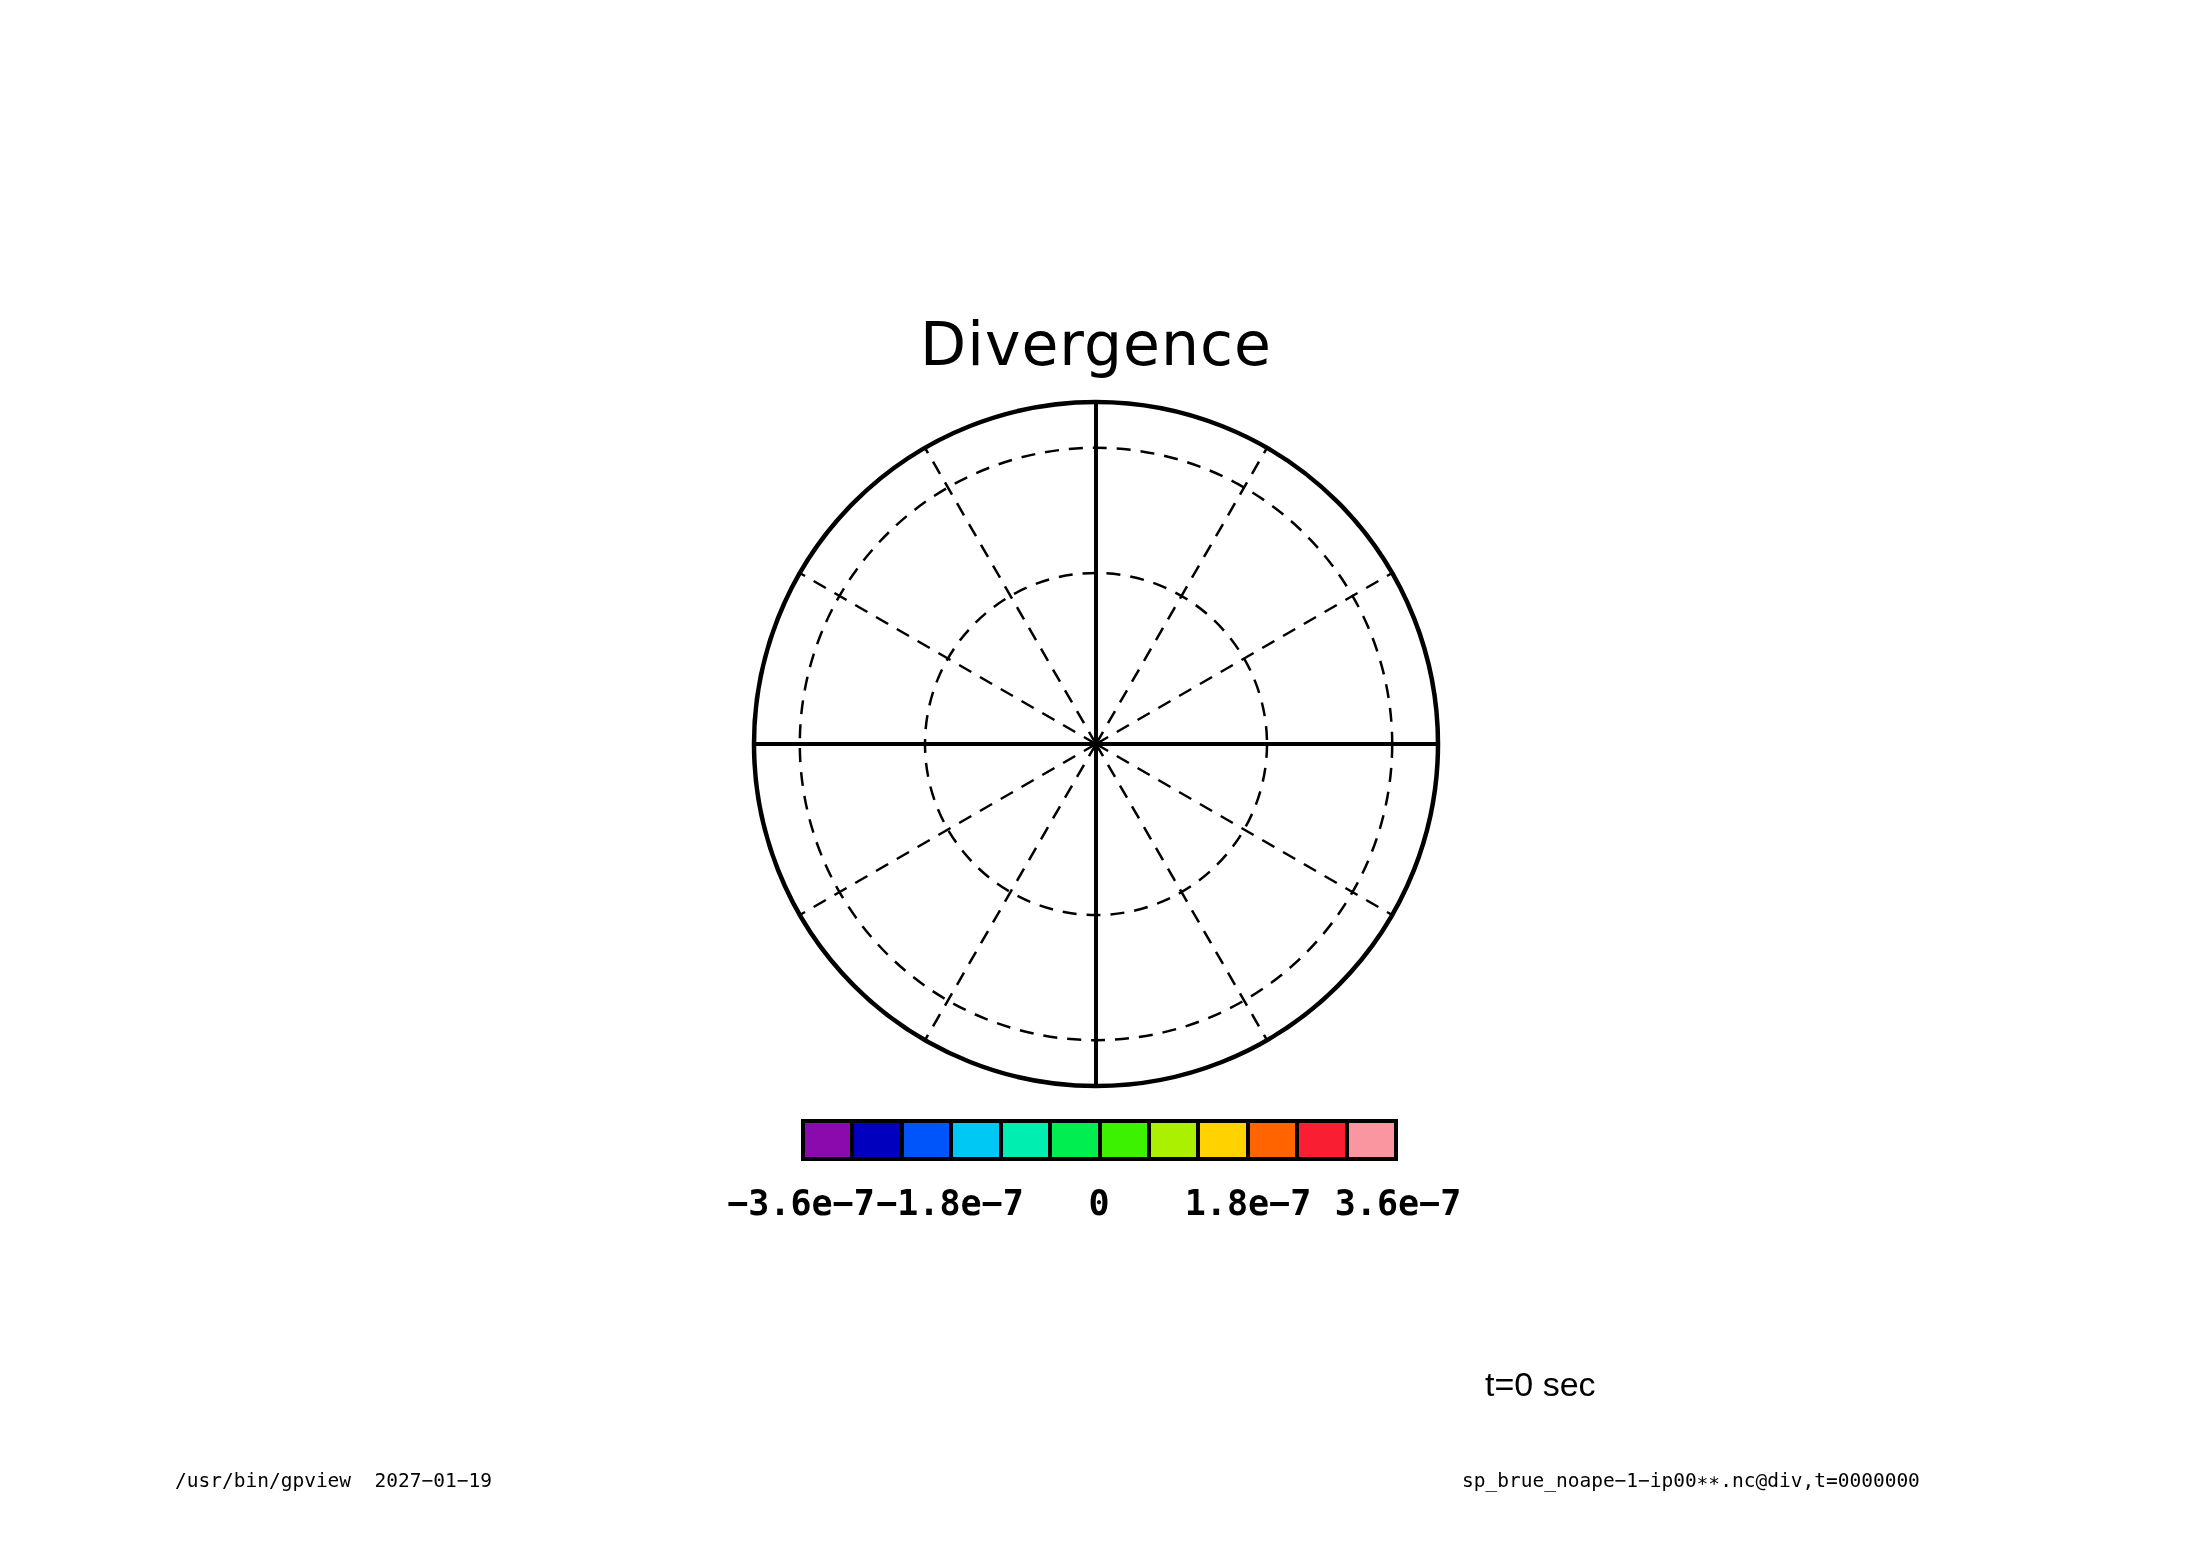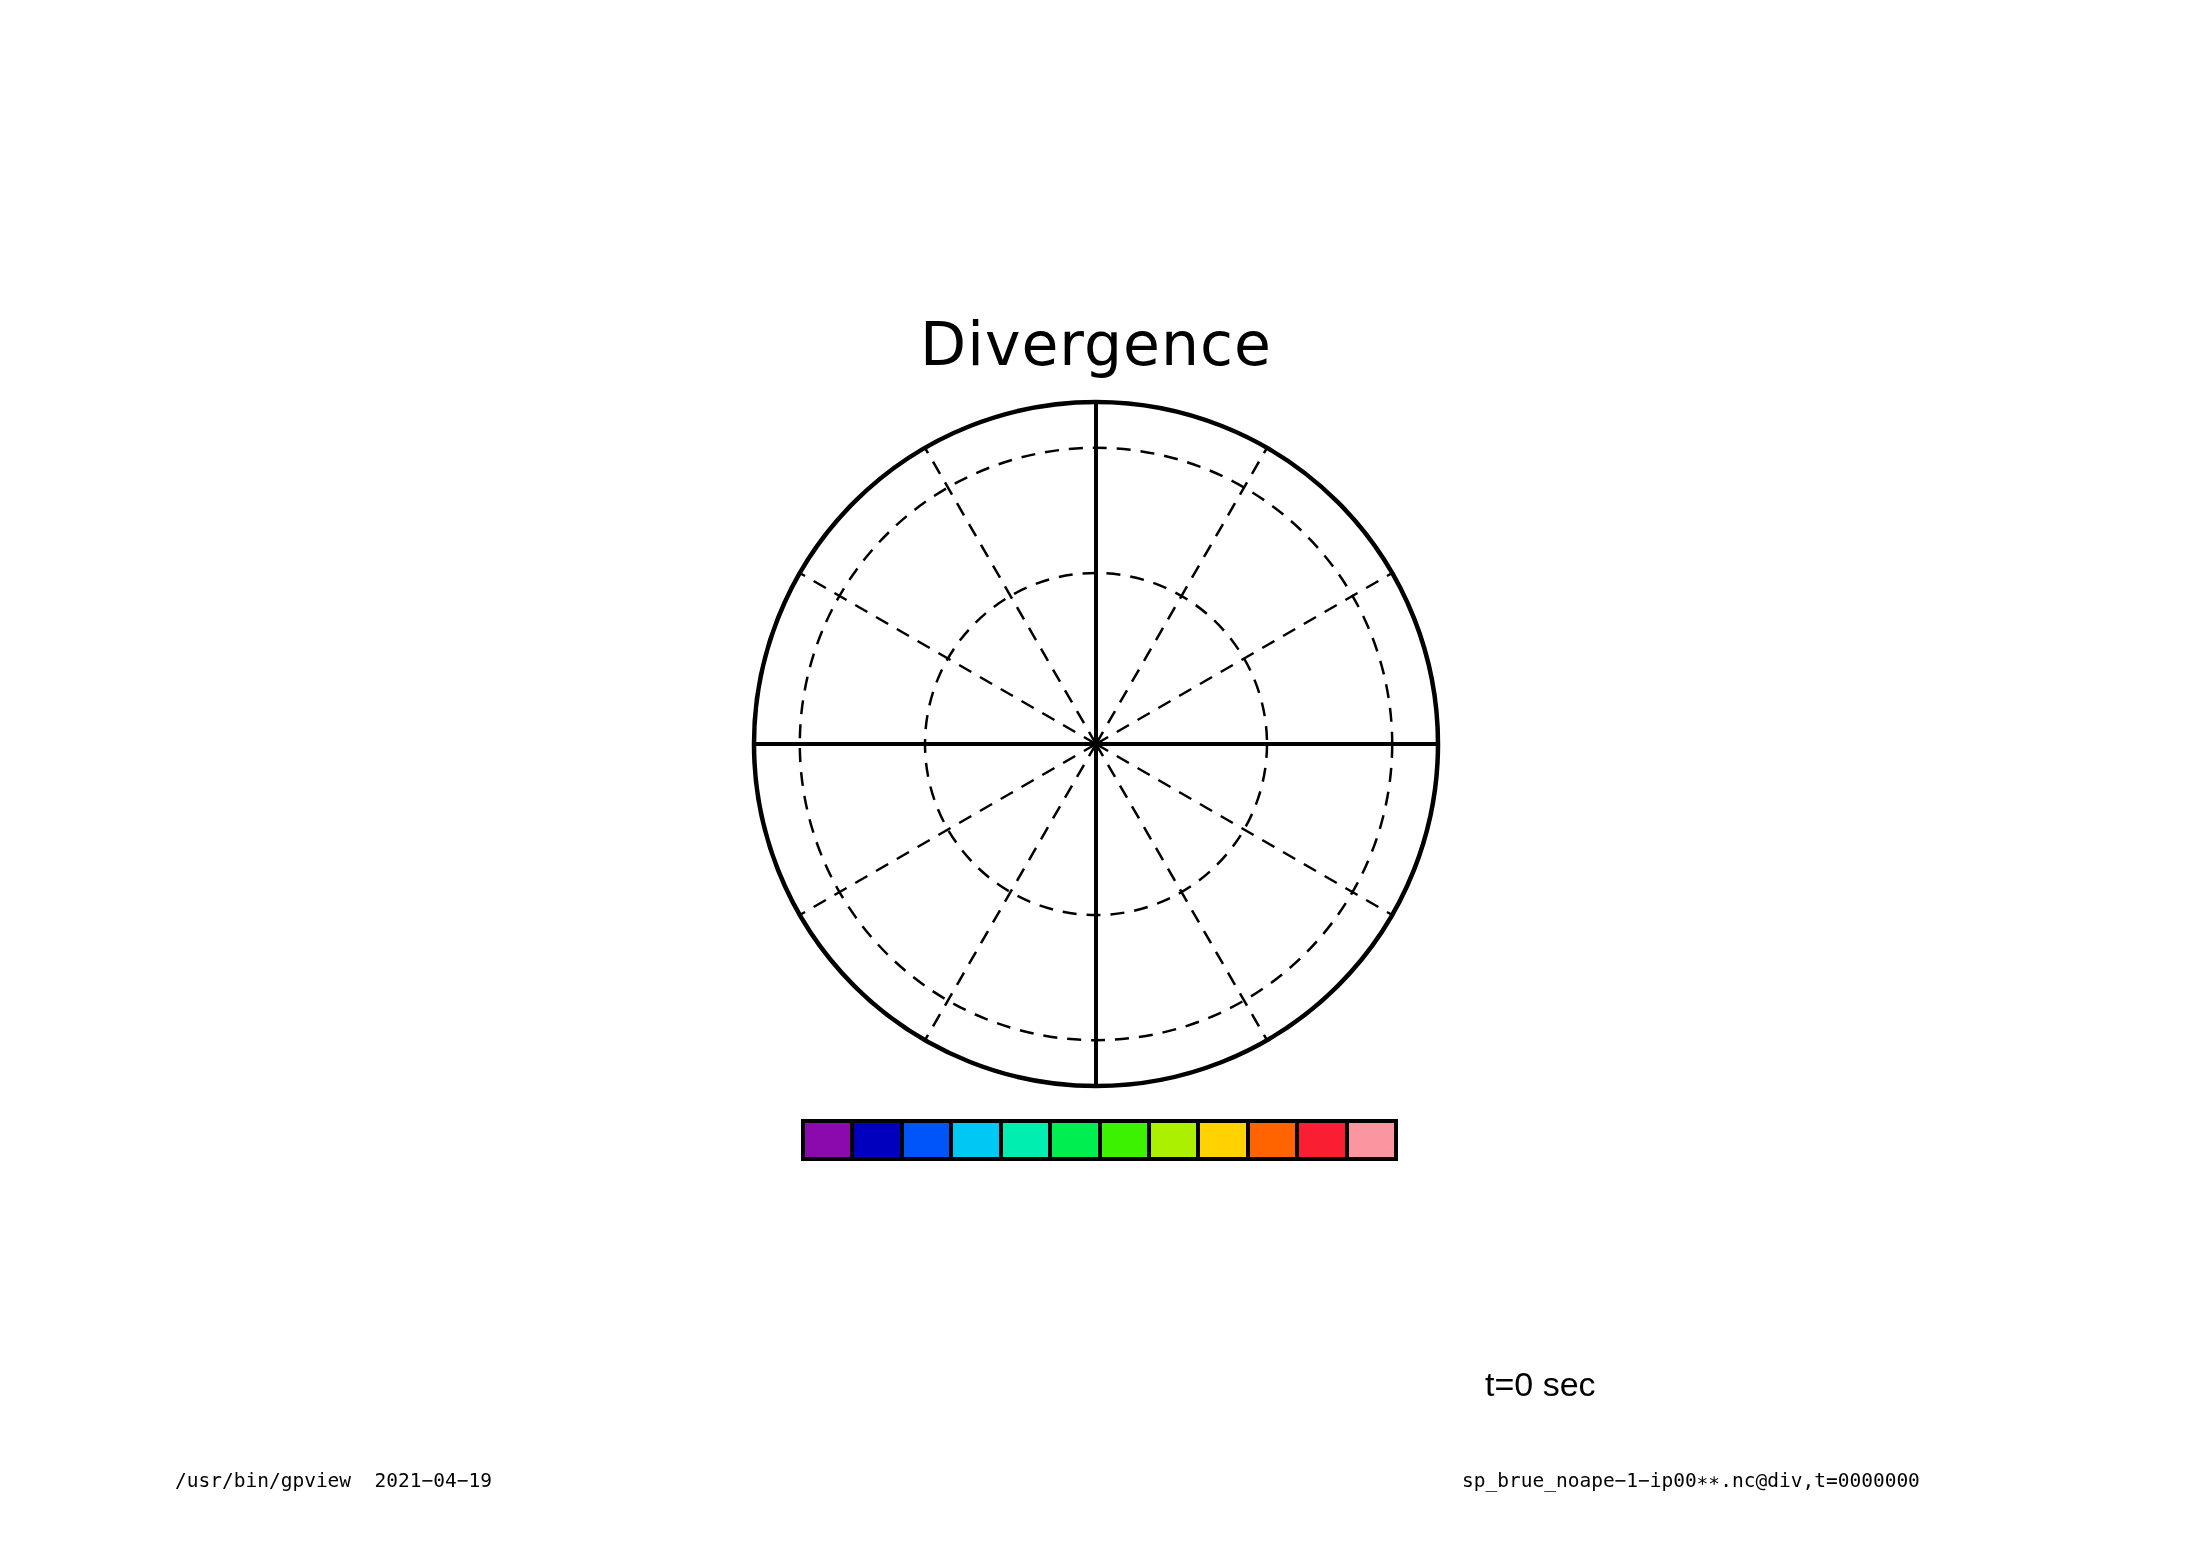--- a/index.html
+++ b/index.html
@@ -119,20 +119,27 @@
       <div class="cbar-cell" style="background: rgb(0, 239, 176);"></div>
       <div class="cbar-cell" style="background: rgb(0, 238, 80);"></div>
       <div class="cbar-cell" style="background: rgb(60, 242, 0);"></div>
       <div class="cbar-cell" style="background: rgb(171, 240, 0);"></div>
       <div class="cbar-cell" style="background: rgb(255, 210, 0);"></div>
       <div class="cbar-cell" style="background: rgb(255, 100, 0);"></div>
       <div class="cbar-cell" style="background: rgb(250, 30, 50);"></div>
       <div class="cbar-cell" style="background: rgb(250, 150, 160);"></div>
     </div>
 
+  <div id="colorbar-labels">
+    <span class="cbar-tick-label">−3.6e−7</span>
+    <span class="cbar-tick-label">−1.8e−7</span>
+    <span class="cbar-tick-label">0</span>
+    <span class="cbar-tick-label">1.8e−7</span>
+    <span class="cbar-tick-label">3.6e−7</span>
+  </div>
 
   <div id="time-label">t=0 sec</div>
 
-  <div id="footer-left" class="footer-text">/usr/bin/gpview  2021−04−19</div>
+  <div id="footer-left" class="footer-text">/usr/bin/gpview  2027−01−19</div>
 
   <div id="footer-right" class="footer-text">sp_brue_noape−1−ip00∗∗.nc@div,t=0000000</div>
 
 </div>
 
 </body></html>

